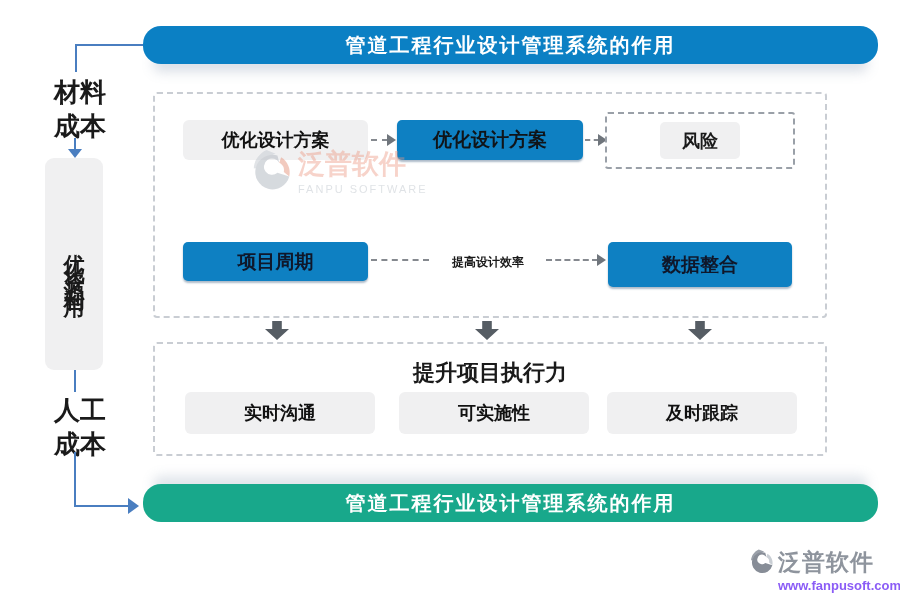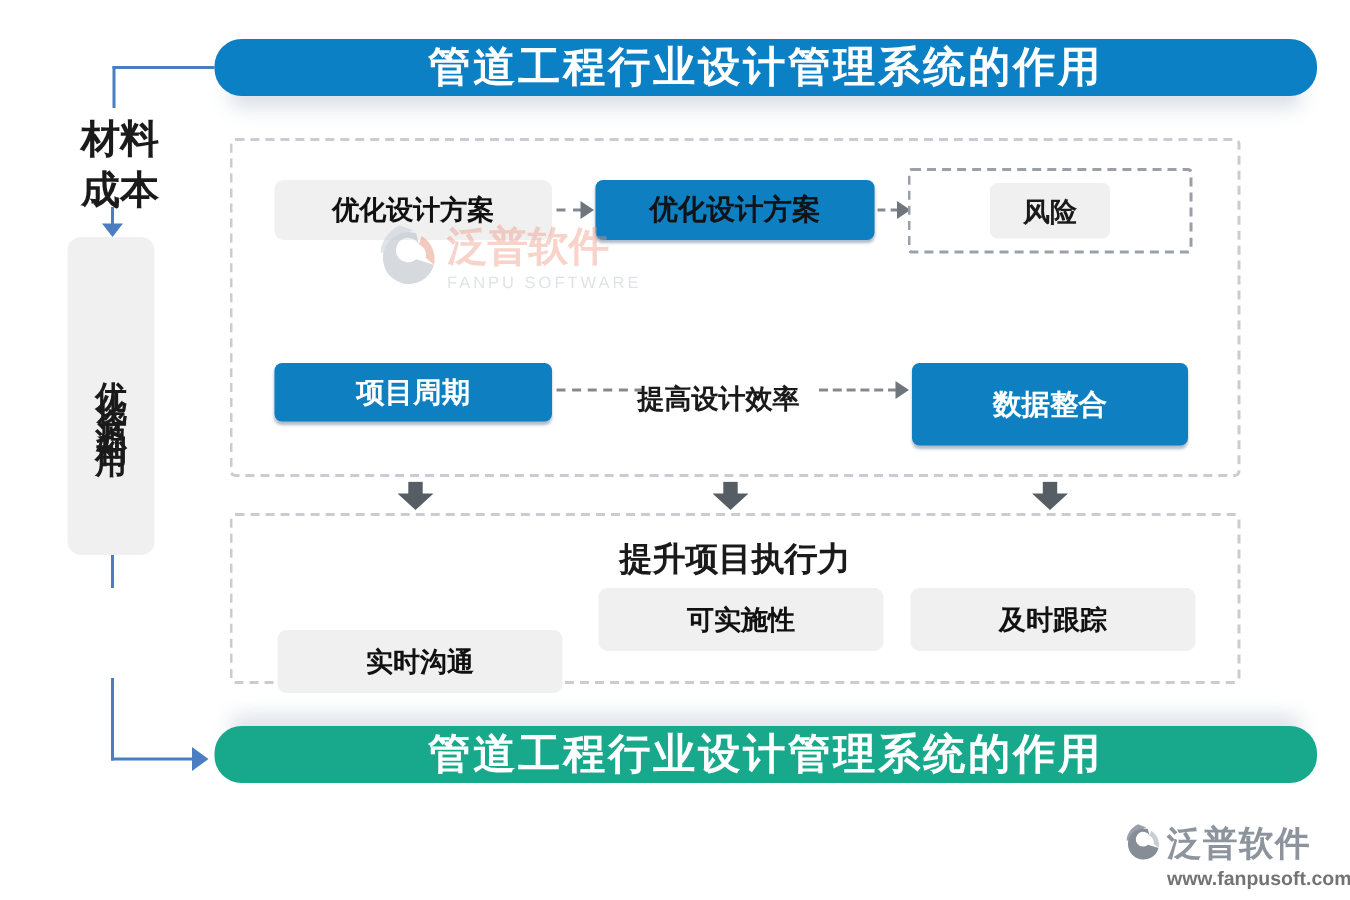--- a/index.html
+++ b/index.html
@@ -15,21 +15,21 @@
   *{margin:0;padding:0;box-sizing:border-box;}
   html,body{background:#fff;}
   .stage{
     position:relative;width:900px;height:600px;background:#fff;overflow:hidden;
     font-family:"Liberation Serif", serif;color:#1a1a1a;
   }
   
   .banner{
     position:absolute;left:143px;width:735px;height:38px;
     display:flex;align-items:center;justify-content:center;
-    color:#fff;font-size:28px;font-weight:bold;letter-spacing:2px;border-radius:18px;
+    color:#fff;font-size:20px;font-weight:bold;letter-spacing:2px;border-radius:18px;
   }
   .banner-top{top:26px;background:var(--banner-blue);box-shadow:0 18px 12px -10px rgba(110,130,160,.25);}
   .banner-bottom{top:484px;background:var(--banner-green);box-shadow:0 -18px 12px -10px rgba(110,130,160,.22);}
   
   .side-label{
     position:absolute;left:48px;width:64px;text-align:center;
     font-size:26px;font-weight:bold;line-height:1.3;word-break:break-all;
   }
   .lbl-material{top:76px;}
   .lbl-labor{top:394px;}
@@ -66,39 +66,39 @@
   .panel-lower{top:342px;height:114px;}
   
   .gbox{
     position:absolute;background:var(--box-gray);border-radius:6px;
     display:flex;align-items:center;justify-content:center;
     font-size:18px;font-weight:bold;color:#111;
   }
   .bbox{
     position:absolute;background:var(--box-blue);border-radius:5px;
     display:flex;align-items:center;justify-content:center;
-    font-size:19px;font-weight:bold;color:#ffffff;
+    font-size:19px;font-weight:bold;color:#0f172a;
     box-shadow:0 2px 2px rgba(20,60,100,.35);
   }
   .r1-gray{left:183px;top:120px;width:185px;height:40px;}
   .r1-blue{left:397px;top:120px;width:186px;height:40px;color:#101418;}
   .r1-group{
     position:absolute;left:605px;top:112px;width:190px;height:57px;
     border:2px dashed var(--dash-dark);border-radius:3px;
     display:flex;align-items:center;justify-content:center;gap:0;
   }
   .r1-group .mini{
     width:80px;height:37px;background:var(--box-gray);border-radius:5px;
     display:flex;align-items:center;justify-content:center;font-size:18px;font-weight:bold;
   }
   .r2-left{left:183px;top:242px;width:185px;height:39px;}
-  .r2-right{left:608px;top:242px;width:184px;height:55px;}
+  .r2-right{left:608px;top:242px;width:184px;height:45px;}
   .r2-label{
-    position:absolute;left:425px;top:254px;width:126px;
-    font-size:18px;font-weight:bold;
+    position:absolute;left:425px;top:254px;width:126px;text-align:center;
+    font-size:12px;font-weight:bold;
   }
   
   .dash{position:absolute;border-top:2px dashed #85898f;}
   .dhead{
     position:absolute;width:0;height:0;
     border-top:6px solid transparent;border-bottom:6px solid transparent;
     border-left:9px solid #6f757c;
   }
   .d1{left:371px;top:139px;width:17px;} .d1h{left:387px;top:134px;}
   .d2{left:585px;top:139px;width:14px;} .d2h{left:598px;top:134px;}
@@ -109,49 +109,50 @@
     position:absolute;top:321px;width:24px;height:19px;background:var(--arrow-dark);
     clip-path:polygon(30% 0,70% 0,70% 42%,100% 42%,50% 100%,0 42%,30% 42%);
   }
   .bd1{left:265px;} .bd2{left:475px;} .bd3{left:688px;}
   
   .lower-title{
     position:absolute;left:153px;top:358px;width:674px;text-align:center;
     font-size:22px;font-weight:bold;
   }
   .low-box{top:392px;height:42px;width:190px;}
-  .lb1{left:185px;margin-top:28px;} .lb2{left:399px;} .lb3{left:607px;}
+  .lb1{left:185px;} .lb2{left:399px;} .lb3{left:607px;}
   
   .watermark{position:absolute;left:252px;top:146px;display:flex;align-items:flex-start;gap:6px;opacity:.55;}
   .wm-text .wm-name{font-size:27px;font-weight:bold;color:rgba(235,148,126,.75);font-family:"Liberation Sans",sans-serif;}
   .wm-text .wm-sub{font-size:11px;color:#c6ccd2;letter-spacing:2px;font-family:"Liberation Sans",sans-serif;margin-top:1px;}
   
   .logo{position:absolute;left:750px;top:547px;display:flex;align-items:flex-start;gap:4px;}
   .logo-name{font-size:23px;font-weight:bold;color:#8e949d;font-family:"Liberation Sans",sans-serif;letter-spacing:1px;}
-  .logo-url{font-size:13px;font-weight:bold;color:#737373;font-family:"Liberation Sans",sans-serif;margin-top:0;}
+  .logo-url{font-size:13px;font-weight:bold;color:#8b5cf6;font-family:"Liberation Sans",sans-serif;margin-top:0;}
 </style>
 </head>
 <body>
 
 <div class="stage">
 
   <div class="banner banner-top">管道工程行业设计管理系统的作用</div>
   <div class="banner banner-bottom">管道工程行业设计管理系统的作用</div>
 
   <div class="hline conn-top-h"></div>
   <div class="vline conn-top-v"></div>
   <div class="side-label lbl-material">材料成本</div>
   <div class="vline conn-mid-v1"></div>
   <div class="tri-down"></div>
 
   <div class="side-box">
     <span>优化资源利用</span>
   </div>
 
   <div class="vline conn-mid-v2"></div>
+  <div class="side-label lbl-labor">人工成本</div>
   <div class="vline conn-bot-v"></div>
   <div class="hline conn-bot-h"></div>
   <div class="tri-right"></div>
 
   <div class="panel panel-upper"></div>
   <div class="panel panel-lower"></div>
 
   <div class="gbox r1-gray">优化设计方案</div>
   <div class="dash d1"></div>
   <div class="dhead d1h"></div>

